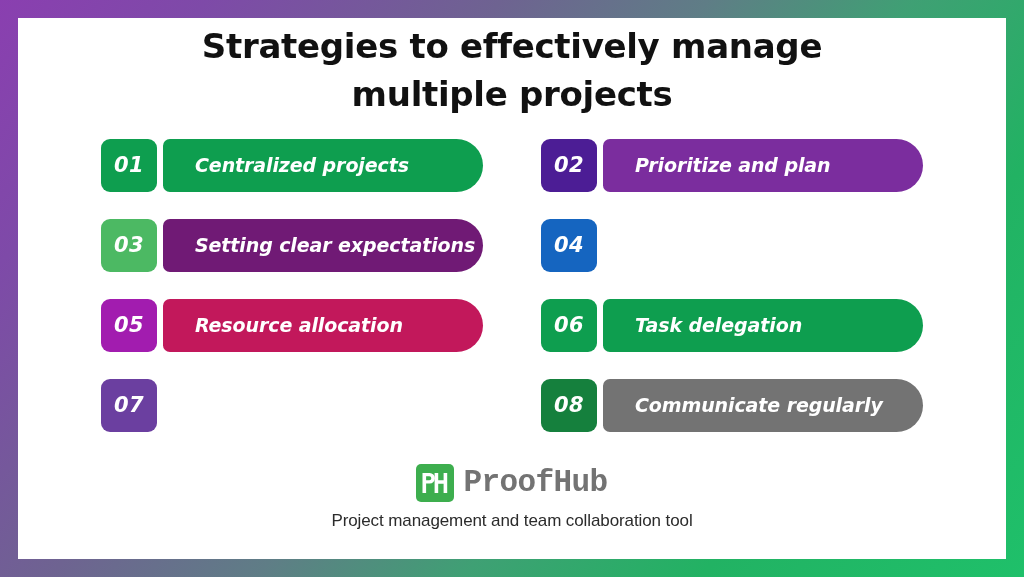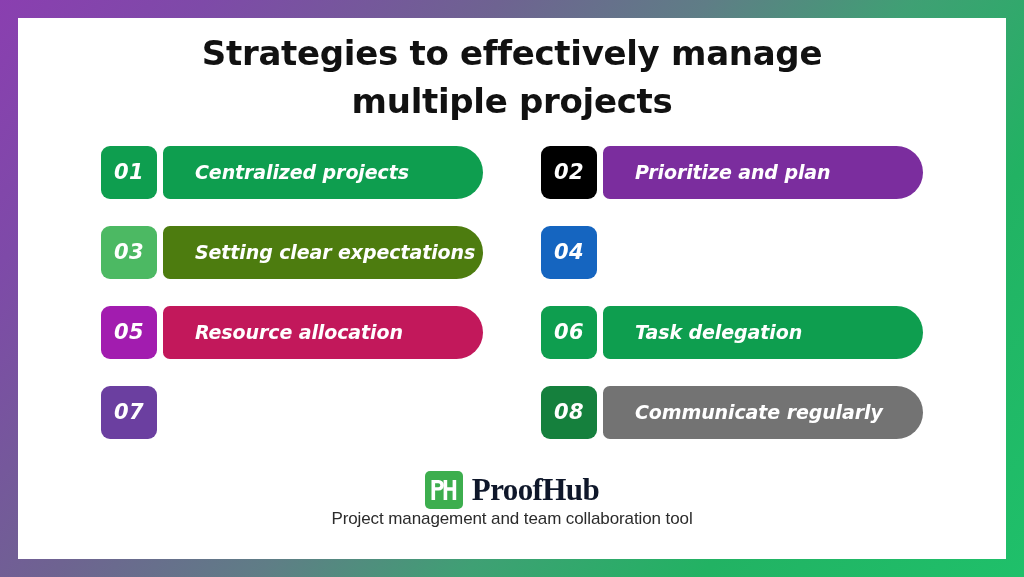--- a/index.html
+++ b/index.html
@@ -35,21 +35,21 @@
     left: 18px;
     top: 18px;
     right: 18px;
     bottom: 18px;
     background: #ffffff;
     overflow: hidden;
   }
 
   
   .title {
-    margin: 11px;
+    margin: 4px;
     padding-top: 0;
     text-align: center;
     color: #111111;
     font-size: 34px;
     font-weight: bold;
     line-height: 1.42;
     letter-spacing: -0.3px;
     font-family: "DejaVu Sans", sans-serif;
   }
   .title .line { display: block; }
@@ -113,26 +113,27 @@
     height: 38px;
     border-radius: 5px;
     display: flex;
     align-items: center;
     justify-content: center;
   }
   .logo-mark svg { display: block; }
   .logo-word {
     font-size: 31px;
     font-weight: bold;
-    color: #0f172a;
-    font-family: Liberation Serif, serif;
+    color: #737373;
+    font-family: Liberation Mono, monospace;
     letter-spacing: -0.6px;
     line-height: 1;
   }
   .tagline {
+    margin-top: 9px;
     text-align: center;
     font-size: 17px;
     color: #2b2b2b;
     font-family: "Liberation Sans", sans-serif;
     letter-spacing: -0.1px;
   }
 </style>
 </head>
 <body>
 
@@ -145,27 +146,27 @@
     </h1>
 
     <div class="grid">
 
       <div class="item">
         <div class="badge" style="background-color: rgb(14, 158, 79);">01</div>
         <div class="bar" style="background-color: rgb(14, 158, 79);">Centralized projects</div>
       </div>
 
       <div class="item">
-        <div class="badge" style="background-color: #000000;">02</div>
+        <div class="badge" style="background-color: #4c1d95;">02</div>
         <div class="bar" style="background-color: rgb(123, 45, 158);">Prioritize and plan</div>
       </div>
 
       <div class="item">
         <div class="badge" style="background-color: rgb(76, 185, 99);">03</div>
-        <div class="bar" style="background-color: #4d7c0f;">Setting clear expectations</div>
+        <div class="bar" style="background-color: #701a75;">Setting clear expectations</div>
       </div>
 
       <div class="item">
         <div class="badge" style="background-color: rgb(21, 101, 192);">04</div>
       </div>
 
       <div class="item">
         <div class="badge" style="background-color: #a21caf;">05</div>
         <div class="bar" style="background-color: rgb(194, 24, 91);">Resource allocation</div>
       </div>

